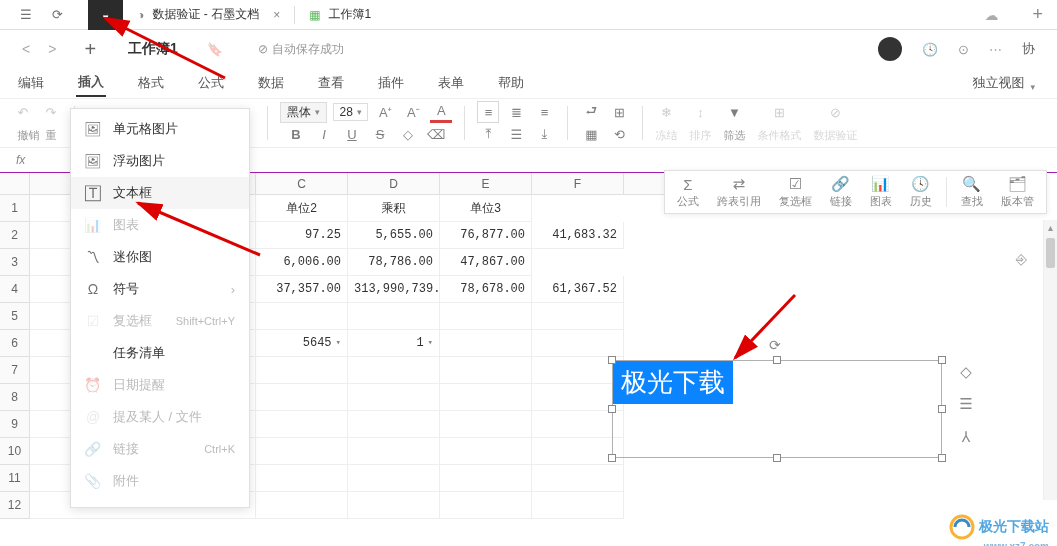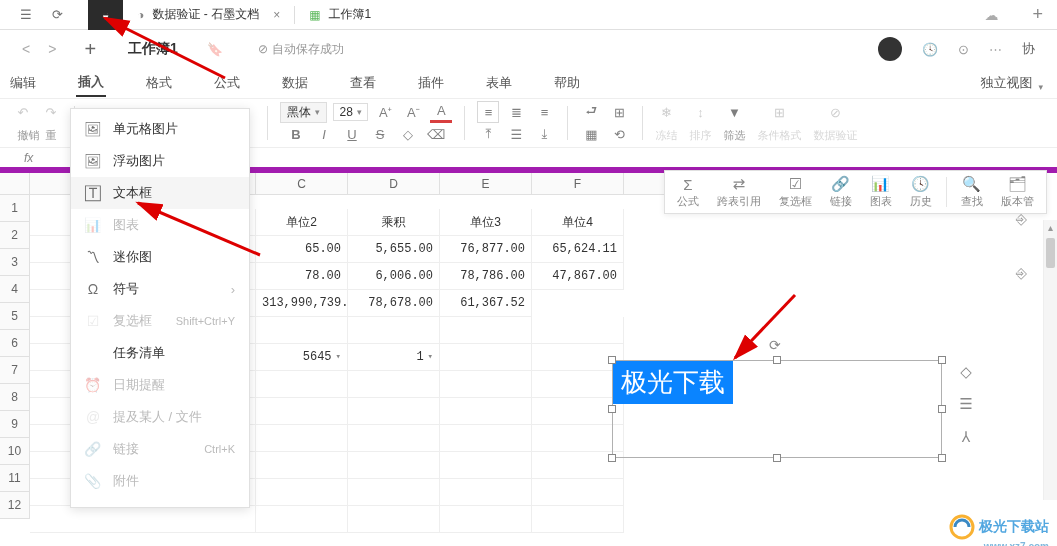--- a/index.html
+++ b/index.html
@@ -22,21 +22,21 @@
 .nav-arrow { font-size: 14px; color: #aaa; cursor: pointer; }
 .plus-btn { font-size: 20px; color: #666; margin-left: 8px; cursor: pointer; }
 .doc-title { font-weight: bold; font-size: 14px; margin-left: 12px; }
 .bookmark-icon { margin-left: 10px; opacity: 0.3; }
 .autosave { color: #999; font-size: 12px; margin-left: 14px; display: flex; align-items: center; gap: 4px; }
 .right-icons { margin-left: auto; display: flex; align-items: center; gap: 20px; }
 .avatar { width: 24px; height: 24px; border-radius: 50%; background: #333; }
 .collab-btn { color: #666; font-size: 13px; }
 
 
-.menu-bar { height: 30px; display: flex; align-items: center; padding: 0 8px; gap: 38px; font-size: 13px; color: #555; }
+.menu-bar { height: 30px; display: flex; align-items: center; padding: 0 16px; gap: 30px; font-size: 13px; color: #555; }
 .menu-item { cursor: pointer; padding: 4px 2px; }
 .menu-item.active { font-weight: bold; border-bottom: 2px solid #333; }
 .menu-right { margin-left: auto; display: flex; align-items: flex-end; gap: 6px; color: #555; padding-right: 6px;}
 
 
 .dropdown { position: absolute; left: 70px; top: 108px; width: 180px; background: #fff; border: 1px solid #e0e0e0; box-shadow: 0 2px 10px rgba(0,0,0,0.12); z-index: 100; padding: 4px 0 10px 0; }
 .dd-item { height: 32px; display: flex; align-items: center; padding: 0 14px; gap: 12px; font-size: 13px; color: #333; cursor: pointer; }
 .dd-item.disabled { color: #bbb; }
 .dd-item.hover { background: #f5f5f5; }
 .dd-icon { width: 16px; display: inline-flex; justify-content: center; opacity: 0.7; font-size: 14px; }
@@ -54,31 +54,31 @@
 .font-select { border: 1px solid #ddd; padding: 1px 6px; font-size: 12px; min-width: 46px; display: flex; align-items: center; gap: 4px; background: #f5f5f5;}
 .dropdown-caret { font-size: 9px; color: #888; }
 
 
 .right-toolbar { position: absolute; right: 10px; top: 170px; background: #fff; border: 1px solid #e0e0e0; box-shadow: 0 1px 6px rgba(0,0,0,0.08); display: flex; align-items: center; height: 44px; padding: 0 4px; z-index: 50; gap: 2px; }
 .rt-item { display: flex; flex-direction: column; align-items: center; padding: 2px 8px; font-size: 11px; color: #888; cursor: pointer; gap: 1px;}
 .rt-item .ico { font-size: 15px; }
 .rt-sep { width: 1px; height: 30px; background: #e5e5e5; margin: 0 4px; }
 
 
-.formula-bar { height: 25px; border-bottom: 6px solid #a21caf; display: flex; align-items: center; padding: 0 24px; font-style: italic; color: #888; font-size: 12px; }
+.formula-bar { height: 25px; border-bottom: 1px solid #a21caf; display: flex; align-items: center; padding: 0 16px; font-style: italic; color: #888; font-size: 12px; }
 
 
 .sheet { position: relative; }
 .col-headers { display: flex; height: 22px; }
 .row-header-corner { width: 30px; border-right: 1px solid #e0e0e0; border-bottom: 1px solid #e0e0e0; background: #fafafa; }
 .col-header { width: 92px; border-right: 1px solid #e0e0e0; border-bottom: 1px solid #e0e0e0; background: #fafafa; text-align: center; font-size: 12px; color: #666; line-height: 22px; }
 .sheet-body { display: flex; }
 .row-headers { width: 30px; }
 .row-header { height: 27px; border-right: 1px solid #e0e0e0; border-bottom: 1px solid #e0e0e0; background: #fafafa; text-align: center; font-size: 12px; color: #666; line-height: 27px; }
-.cells { flex: 1; position: relative; margin-top: 14px; }
+.cells { flex: 1; position: relative; }
 .row { display: flex; height: 27px; }
 .cell { width: 92px; border-right: 1px solid #eee; border-bottom: 1px solid #eee; text-align: right; font-size: 12px; padding: 0 6px; line-height: 27px; font-family: "Courier New", monospace; white-space: nowrap; overflow: hidden; }
 .cell.header-cell { text-align: center; font-family: inherit; }
 .cell.dd-caret::after { content: "▾"; float: right; margin-left: 4px; font-size: 9px; color: #888; }
 .i-handle { position: absolute; right: 30px; color: #999; font-size: 14px; }
 
 
 .textbox-obj { position: absolute; left: 612px; top: 360px; width: 330px; height: 98px; border: 1px solid #b0b0b0; }
 .textbox-obj .handle { position: absolute; width: 8px; height: 8px; background: #fff; border: 1px solid #888; }
 .textbox-obj .h-nw { left: -5px; top: -5px; } .textbox-obj .h-n { left: 50%; margin-left: -4px; top: -5px; }
@@ -343,40 +343,39 @@
       <div class="row-header">11</div>
       <div class="row-header">12</div>
     </div>
     <div class="cells">
 
       <div class="row">
         <div class="cell header-cell" style="width:226px">位1</div>
         <div class="cell header-cell">单位2</div>
         <div class="cell header-cell">乘积</div>
         <div class="cell header-cell">单位3</div>
-        <div class="cell header-cell">单位4</div>
         <span class="i-handle" style="top:2px">⎆</span>
       </div>
       <div class="row">
         <div class="cell" style="width:226px">00</div>
-        <div class="cell">65.00</div>
+        <div class="cell">97.25</div>
         <div class="cell">5,655.00</div>
         <div class="cell">76,877.00</div>
-        <div class="cell">65,624.11</div>
+        <div class="cell">41,683.32</div>
       </div>
       <div class="row">
         <div class="cell" style="width:226px">00</div>
-        <div class="cell">78.00</div>
         <div class="cell">6,006.00</div>
         <div class="cell">78,786.00</div>
         <div class="cell">47,867.00</div>
         <span class="i-handle" style="top:56px">⎆</span>
       </div>
       <div class="row">
         <div class="cell" style="width:226px">27.00</div>
+        <div class="cell">37,357.00</div>
         <div class="cell">313,990,739.0</div>
         <div class="cell">78,678.00</div>
         <div class="cell">61,367.52</div>
       </div>
       <div class="row">
         <div class="cell" style="width:226px"></div>
         <div class="cell"></div>
         <div class="cell"></div>
         <div class="cell"></div>
         <div class="cell"></div>

